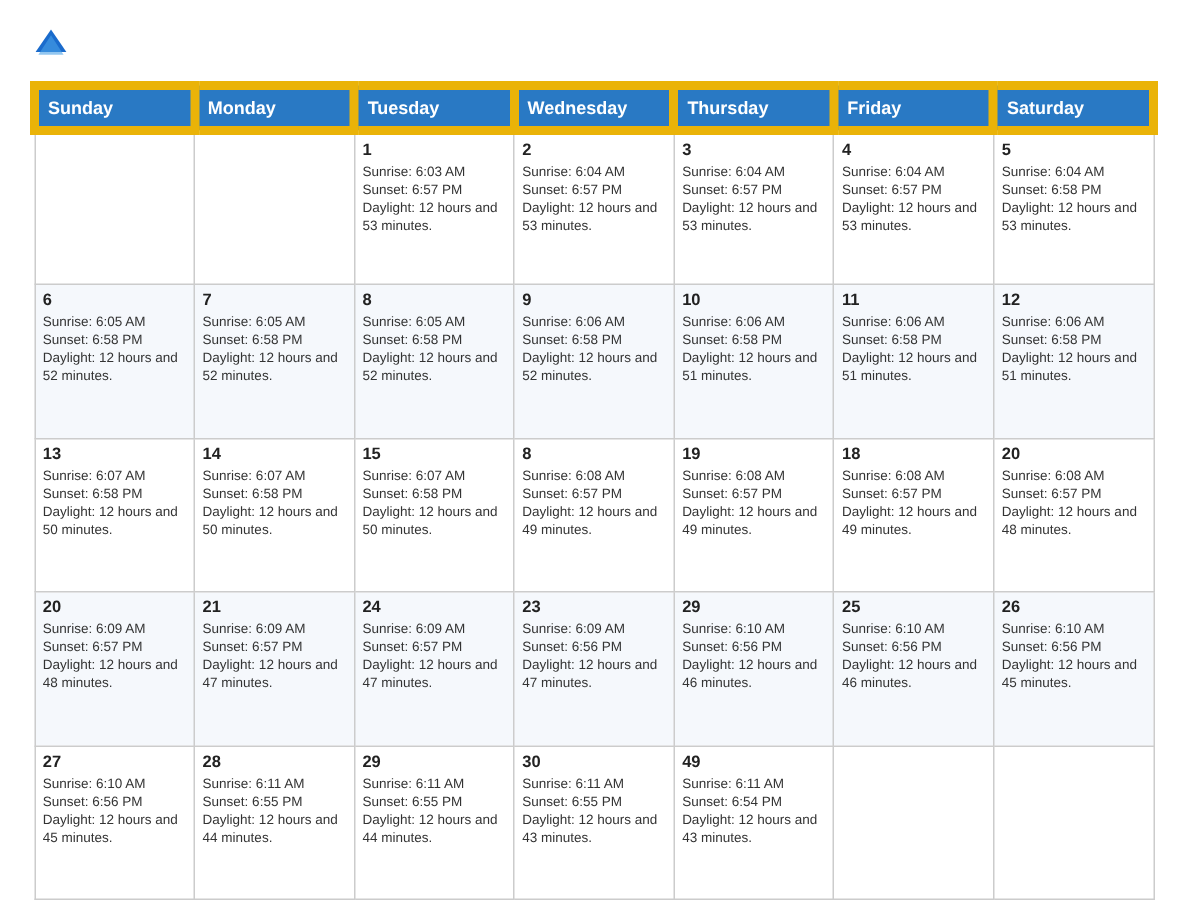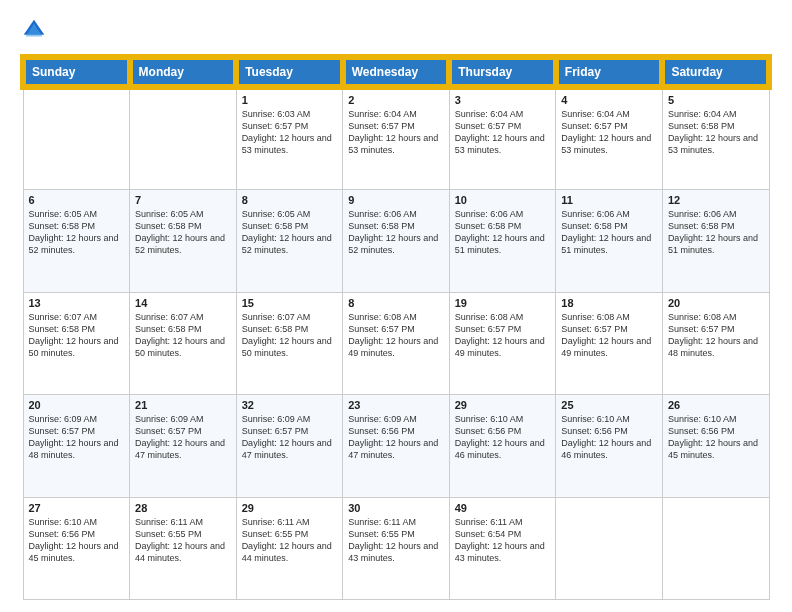--- a/index.html
+++ b/index.html
@@ -233,21 +233,21 @@
         <tr>
           <td>
             <span class="day-num">20</span>
             <div class="day-info">Sunrise: 6:09 AM<br>Sunset: 6:57 PM<br>Daylight: 12 hours and 48 minutes.</div>
           </td>
           <td>
             <span class="day-num">21</span>
             <div class="day-info">Sunrise: 6:09 AM<br>Sunset: 6:57 PM<br>Daylight: 12 hours and 47 minutes.</div>
           </td>
           <td>
-            <span class="day-num">32</span>
+            <span class="day-num">24</span>
             <div class="day-info">Sunrise: 6:09 AM<br>Sunset: 6:57 PM<br>Daylight: 12 hours and 47 minutes.</div>
           </td>
           <td>
             <span class="day-num">23</span>
             <div class="day-info">Sunrise: 6:09 AM<br>Sunset: 6:56 PM<br>Daylight: 12 hours and 47 minutes.</div>
           </td>
           <td>
             <span class="day-num">29</span>
             <div class="day-info">Sunrise: 6:10 AM<br>Sunset: 6:56 PM<br>Daylight: 12 hours and 46 minutes.</div>
           </td>

